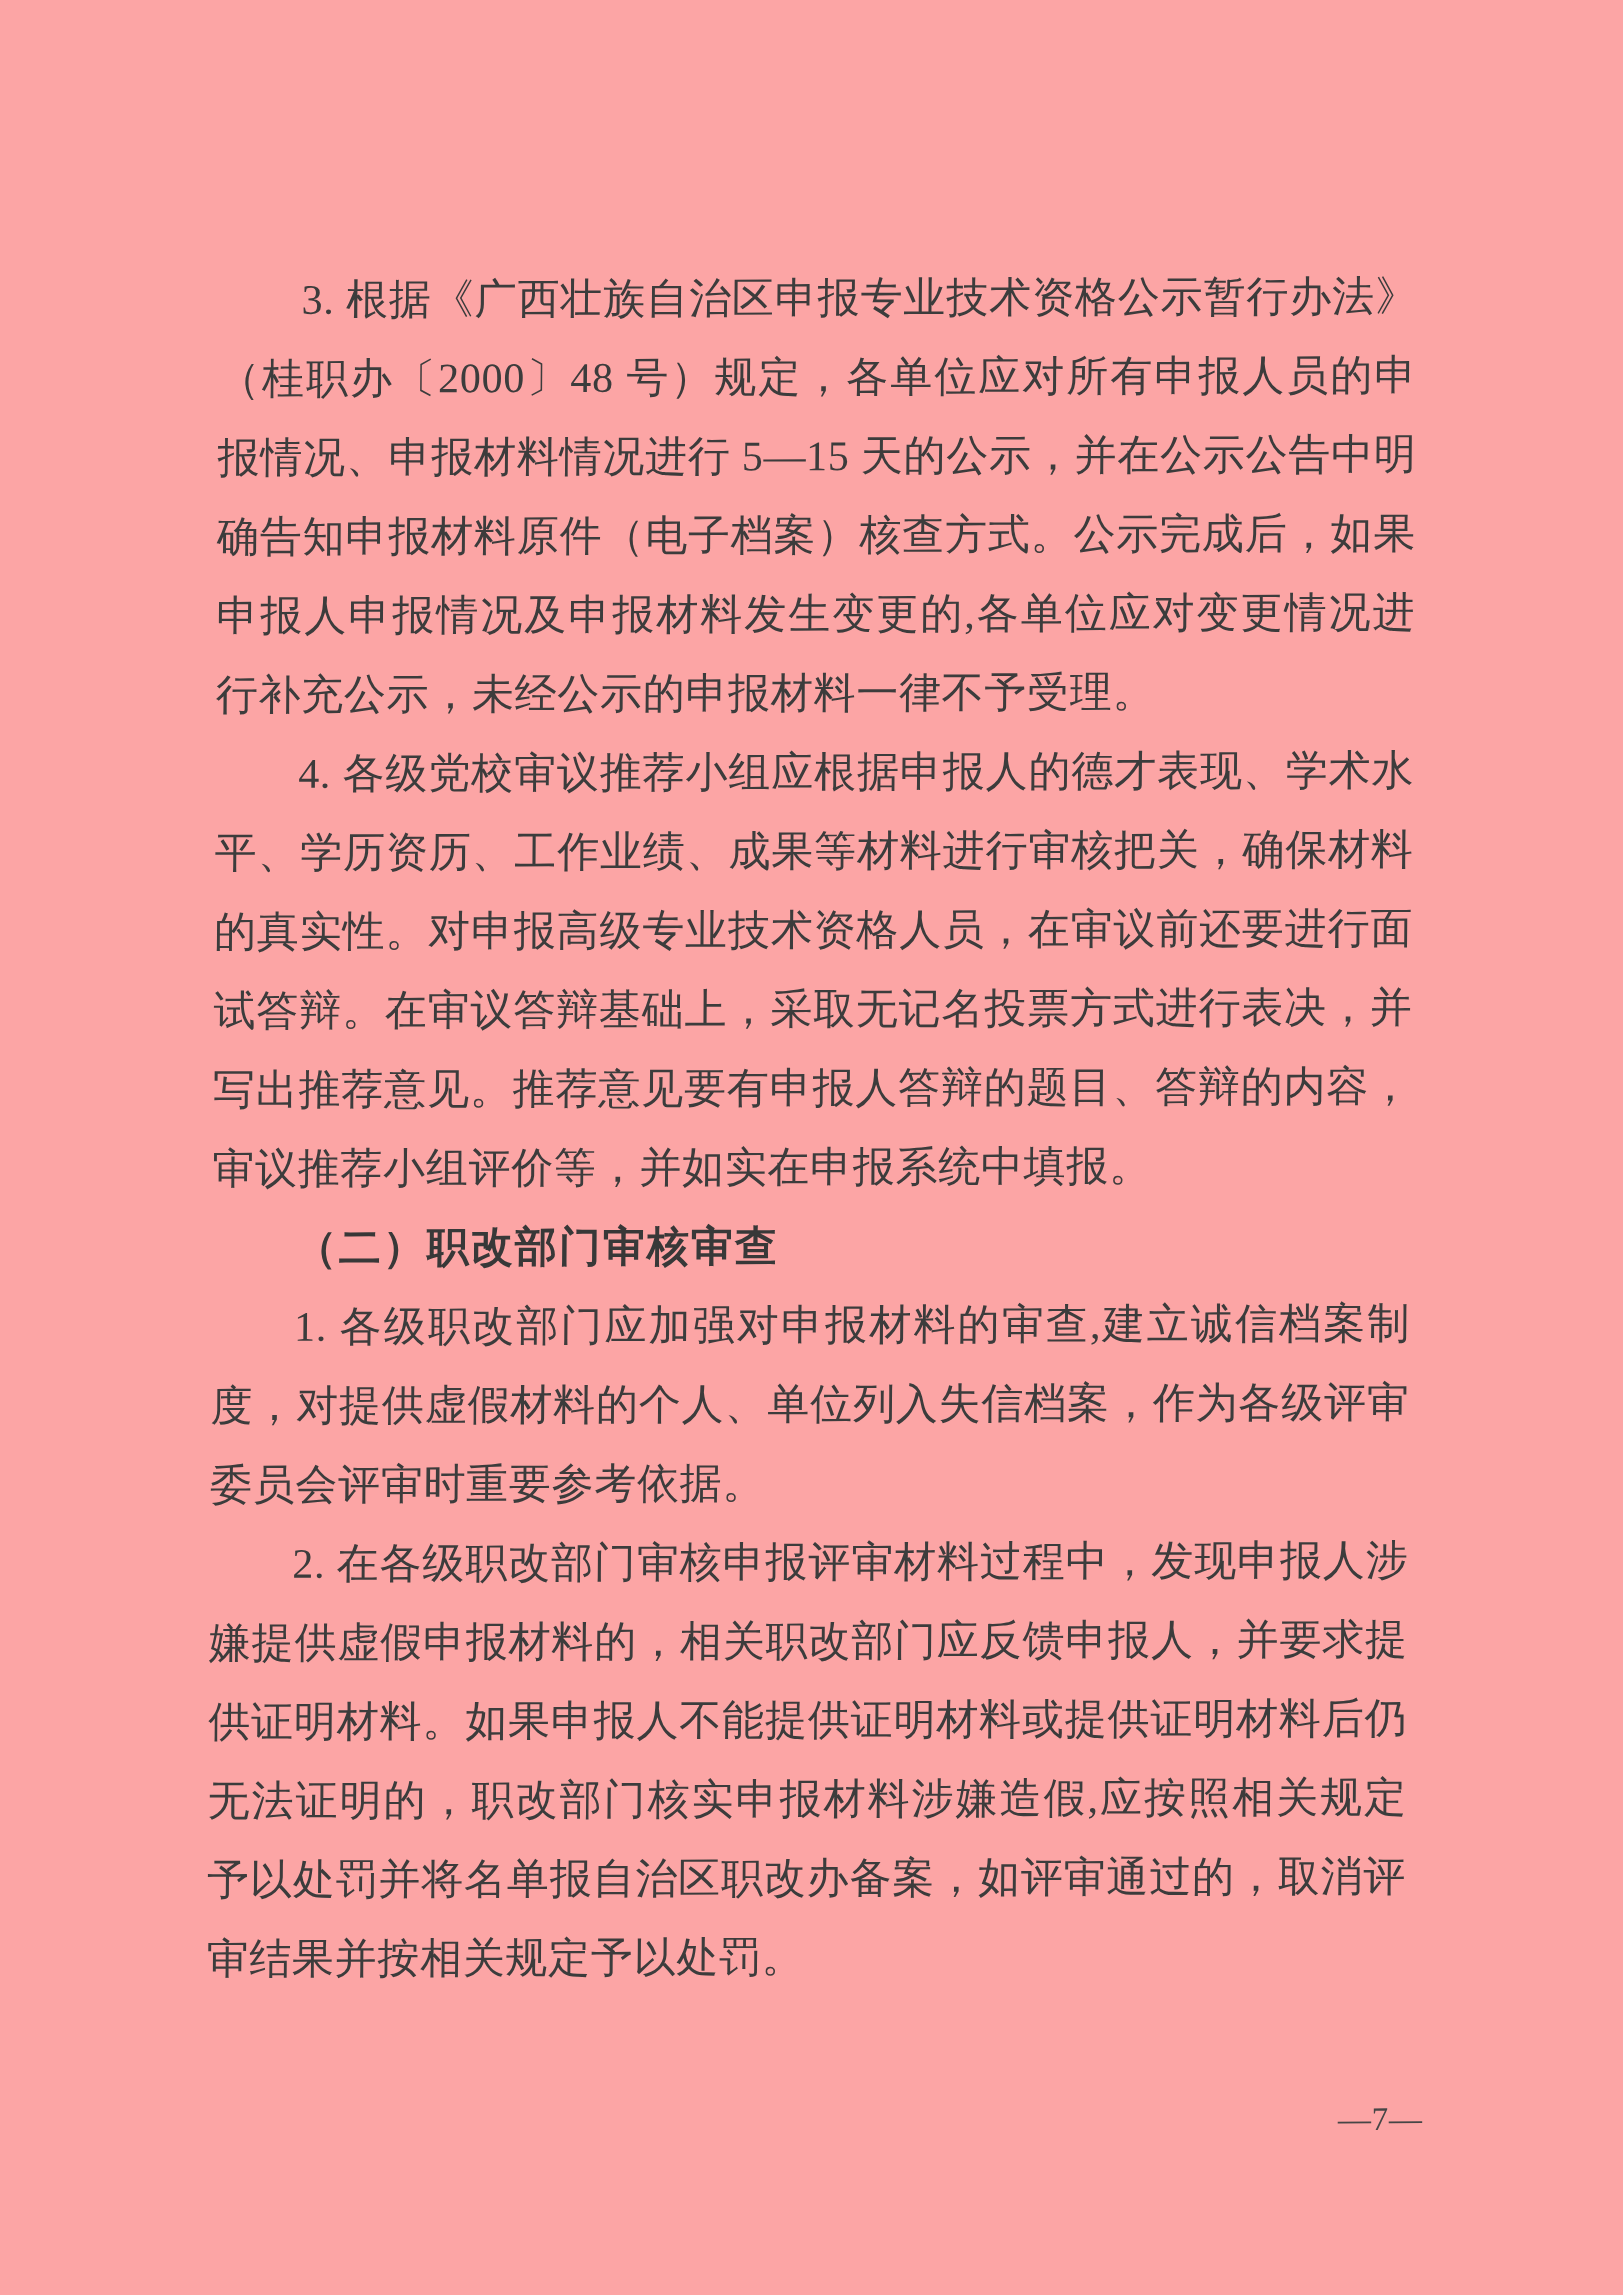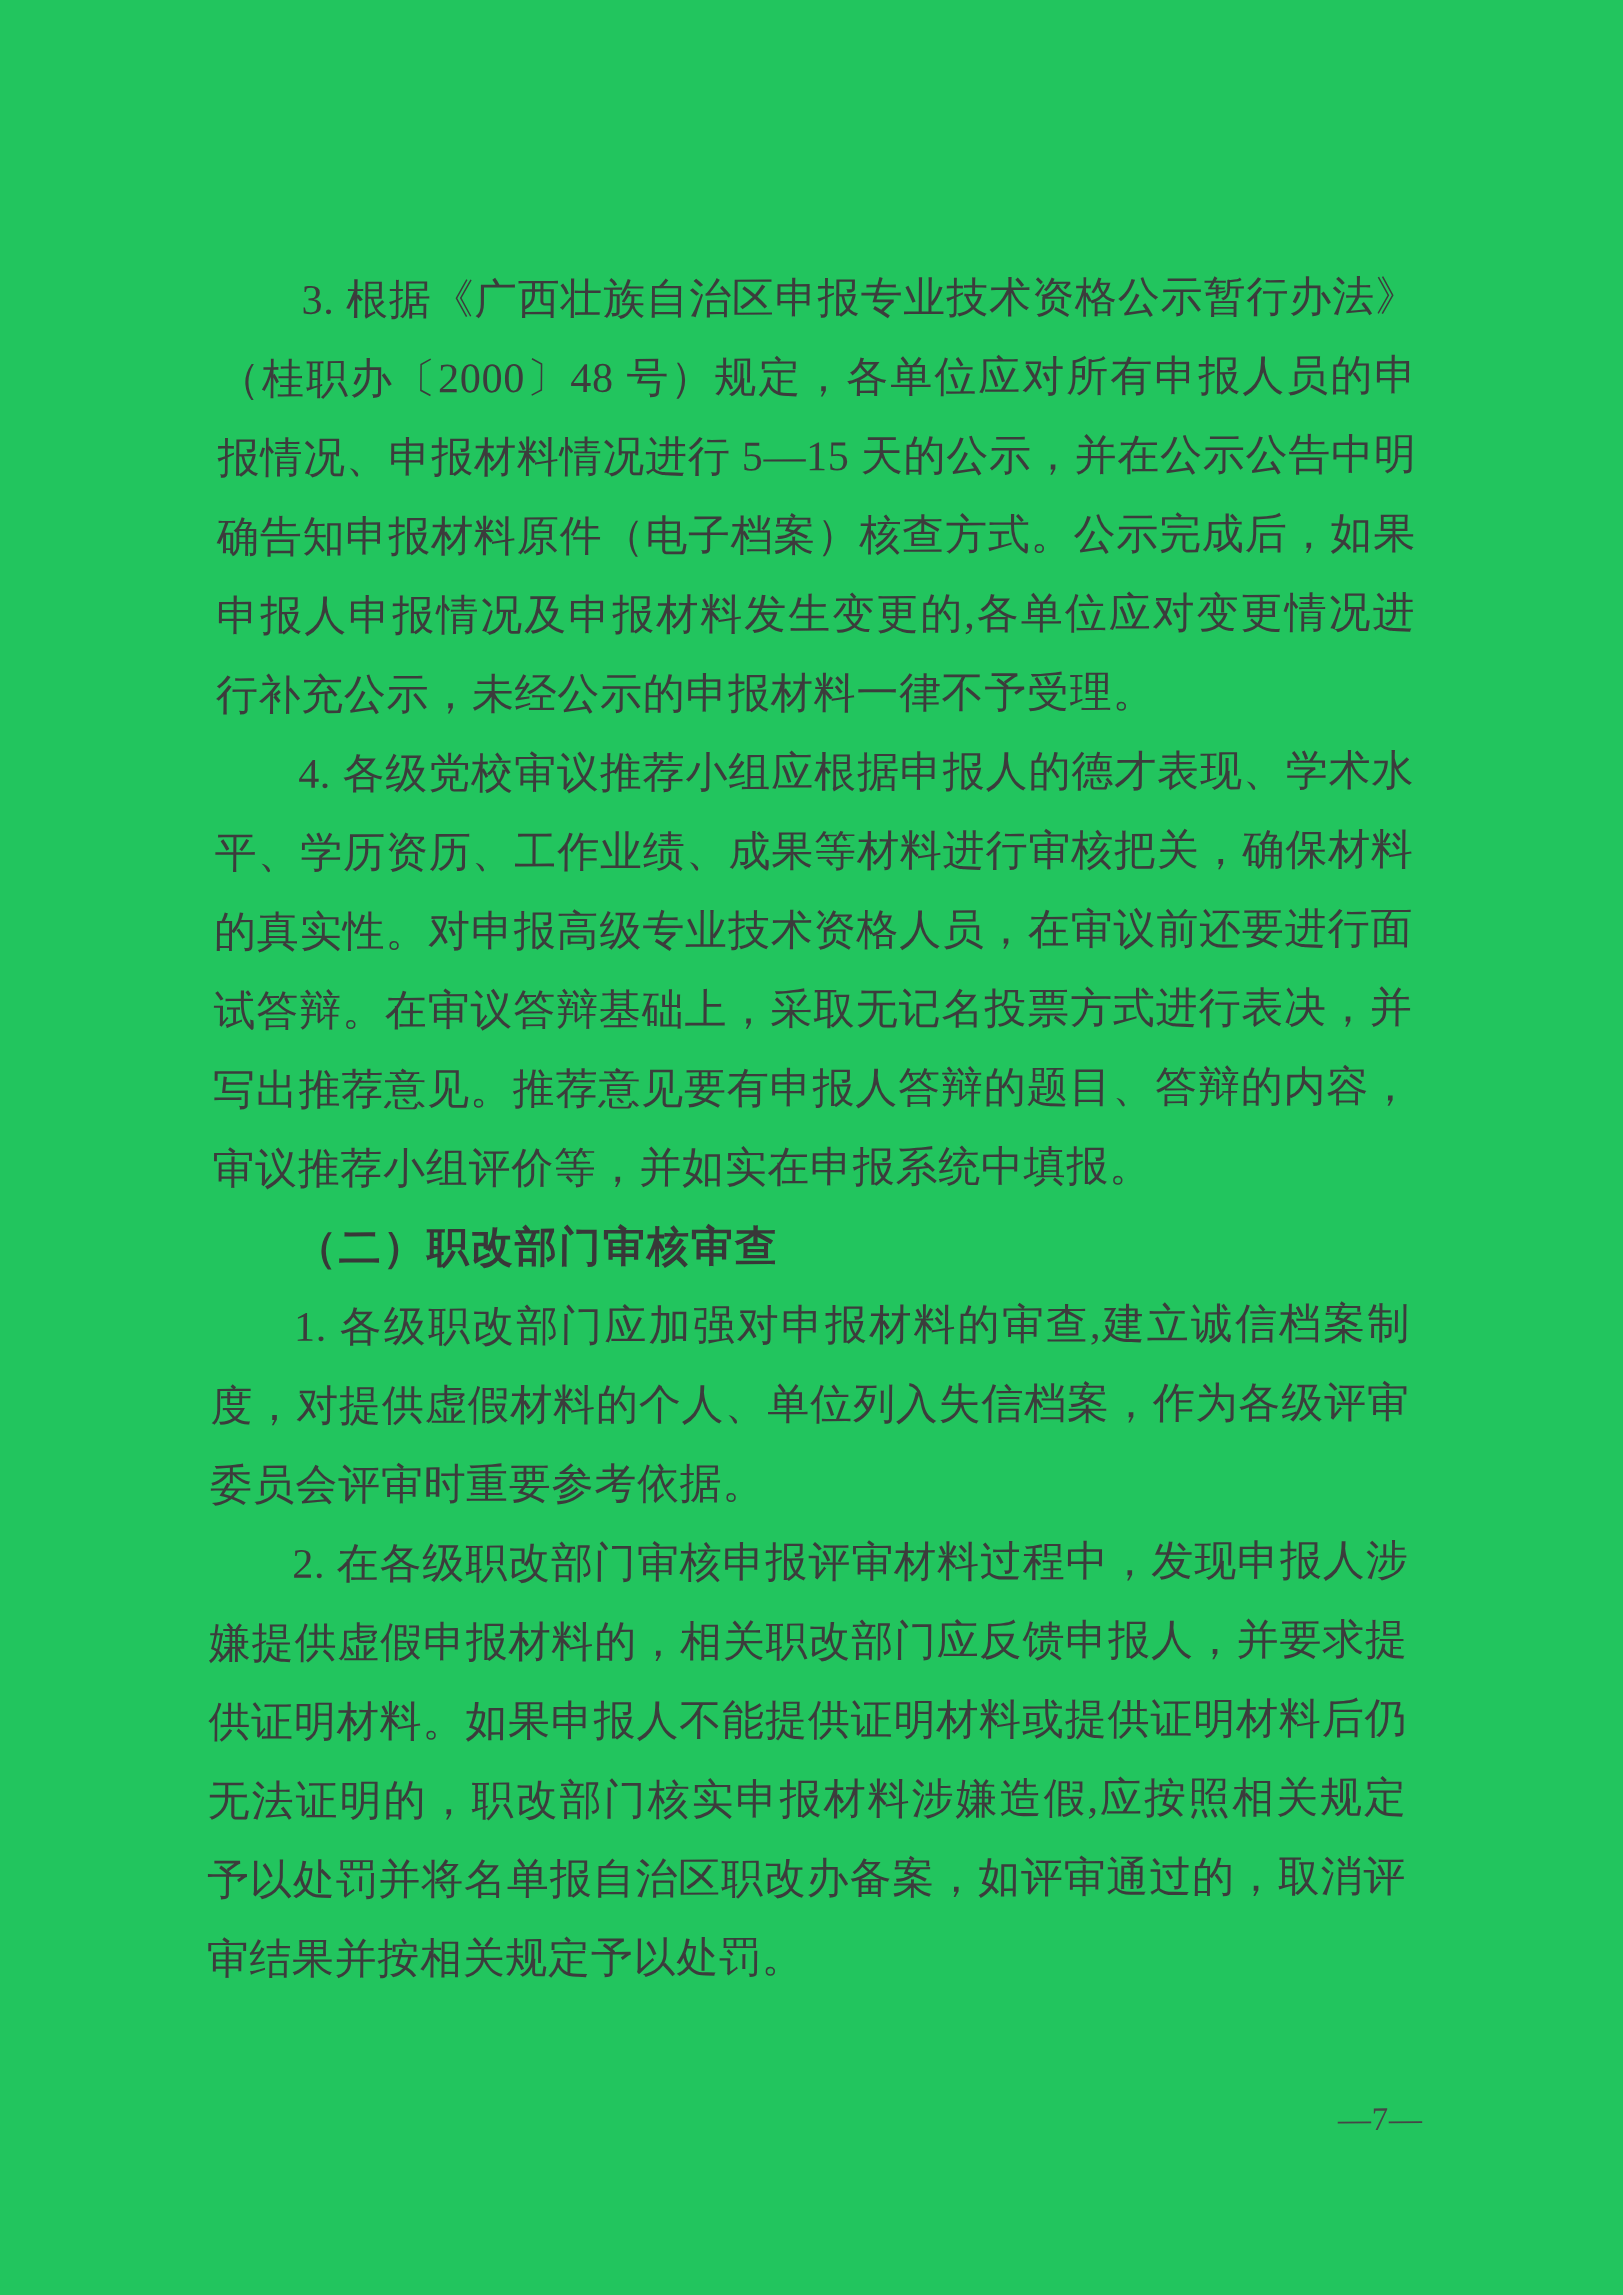--- a/index.html
+++ b/index.html
@@ -5,21 +5,21 @@
   html, body {
     margin: 0;
     padding: 0;
     background: #e8e8e8;
   }
   .page {
     position: relative;
     width: 1623px;
     height: 2295px;
     margin: 0 auto;
-    background: #22c55e;
+    background: #fca5a5;
     overflow: hidden;
     font-family: "Liberation Serif", "DejaVu Serif", serif;
     color: #3c3c3c;
   }
   .text-block {
     position: absolute;
     left: 219px;
     top: 261px;
     width: 1199px;
     transform: rotate(-0.18deg) skewX(-0.6deg);

